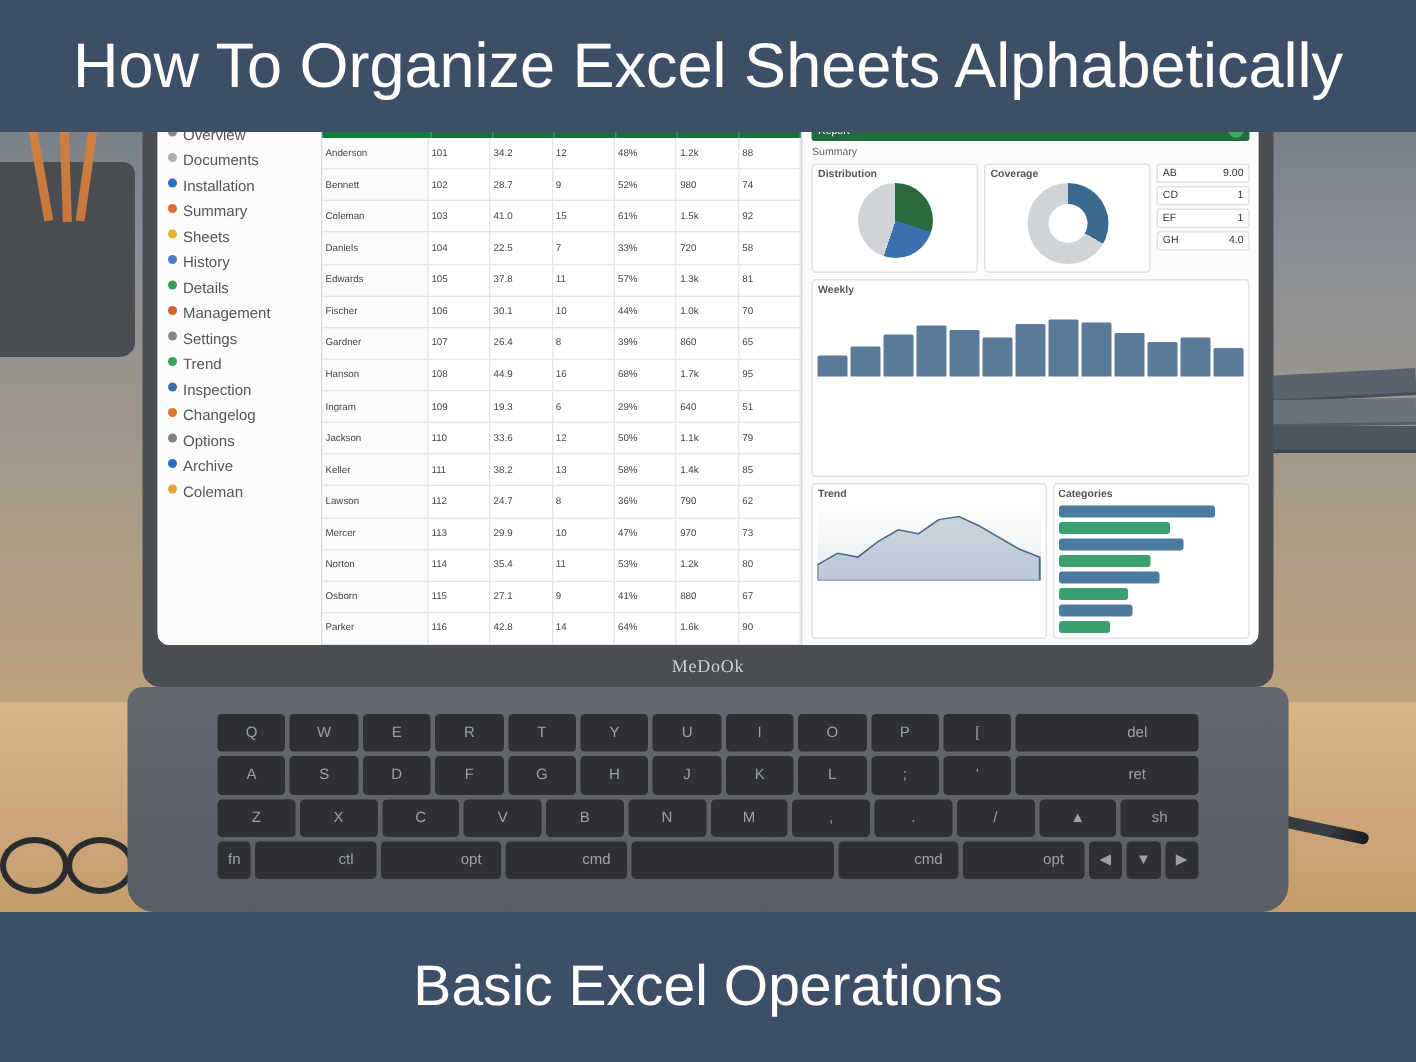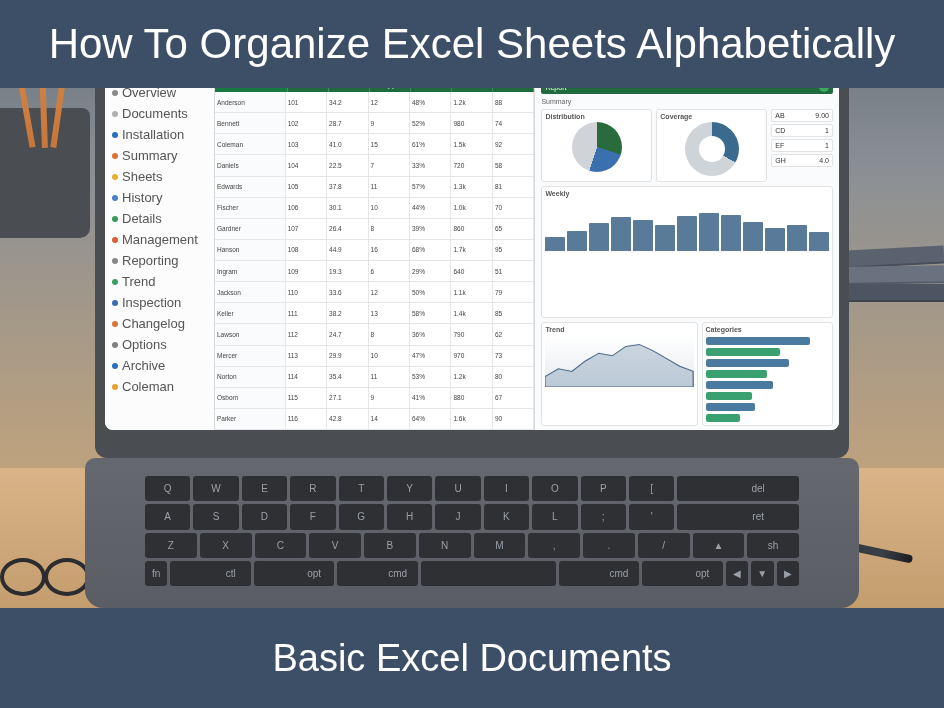--- a/index.html
+++ b/index.html
@@ -163,24 +163,23 @@
 
   
   .sidebar {
     width: 110px;
     background: #fcfcfd;
     border-right: 1px solid #d8dadc;
     padding: 6px 4px;
   }
   .sb-item {
     display: flex;
-    align-items: center;
     gap: 4px;
     padding: 3px 3px;
-    font-size: 13px;
+    font-size: 10px;
     color: #555;
     white-space: nowrap;
     overflow: hidden;
   }
   .sb-dot {
     width: 6px; height: 6px;
     border-radius: 50%;
     flex-shrink: 0;
   }
   .sheet {
@@ -367,21 +366,21 @@
             <div class="sb-item">
               <span class="sb-dot" style="background:#3a9a5a"></span>
               <span>Details</span>
             </div>
             <div class="sb-item">
               <span class="sb-dot" style="background:#d06030"></span>
               <span>Management</span>
             </div>
             <div class="sb-item">
               <span class="sb-dot" style="background:#888"></span>
-              <span>Reporting</span>
+              <span>Settings</span>
             </div>
             <div class="sb-item">
               <span class="sb-dot" style="background:#3aa060"></span>
               <span>Trend</span>
             </div>
             <div class="sb-item">
               <span class="sb-dot" style="background:#3a70b0"></span>
               <span>Inspection</span>
             </div>
             <div class="sb-item">
@@ -634,20 +633,21 @@
                   <div class="hbar" style="width: 55%; background: rgb(74, 122, 160);"></div>
                   <div class="hbar" style="width: 38%; background: rgb(58, 160, 112);"></div>
                   <div class="hbar" style="width: 40%; background: rgb(74, 122, 160);"></div>
                   <div class="hbar" style="width: 28%; background: rgb(58, 160, 112);"></div>
                 </div>
             </div>
           </div>
         </div>
 
       </div>
+      <div class="brand">MeDoOk</div>
     </div>
     <div class="base">
       <div class="keyboard" id="keyboard">
           <div class="krow">
             <div class="key">Q</div>
             <div class="key">W</div>
             <div class="key">E</div>
             <div class="key">R</div>
             <div class="key">T</div>
             <div class="key">Y</div>
@@ -697,14 +697,14 @@
             <div class="key">◀</div>
             <div class="key">▼</div>
             <div class="key">▶</div>
           </div>
         </div>
     </div>
   </div>
 </div>
 
 <div class="banner banner-bottom">
-  <span>Basic Excel Documents</span>
+  <span>Basic Excel Operations</span>
 </div>
 
 </body></html>

